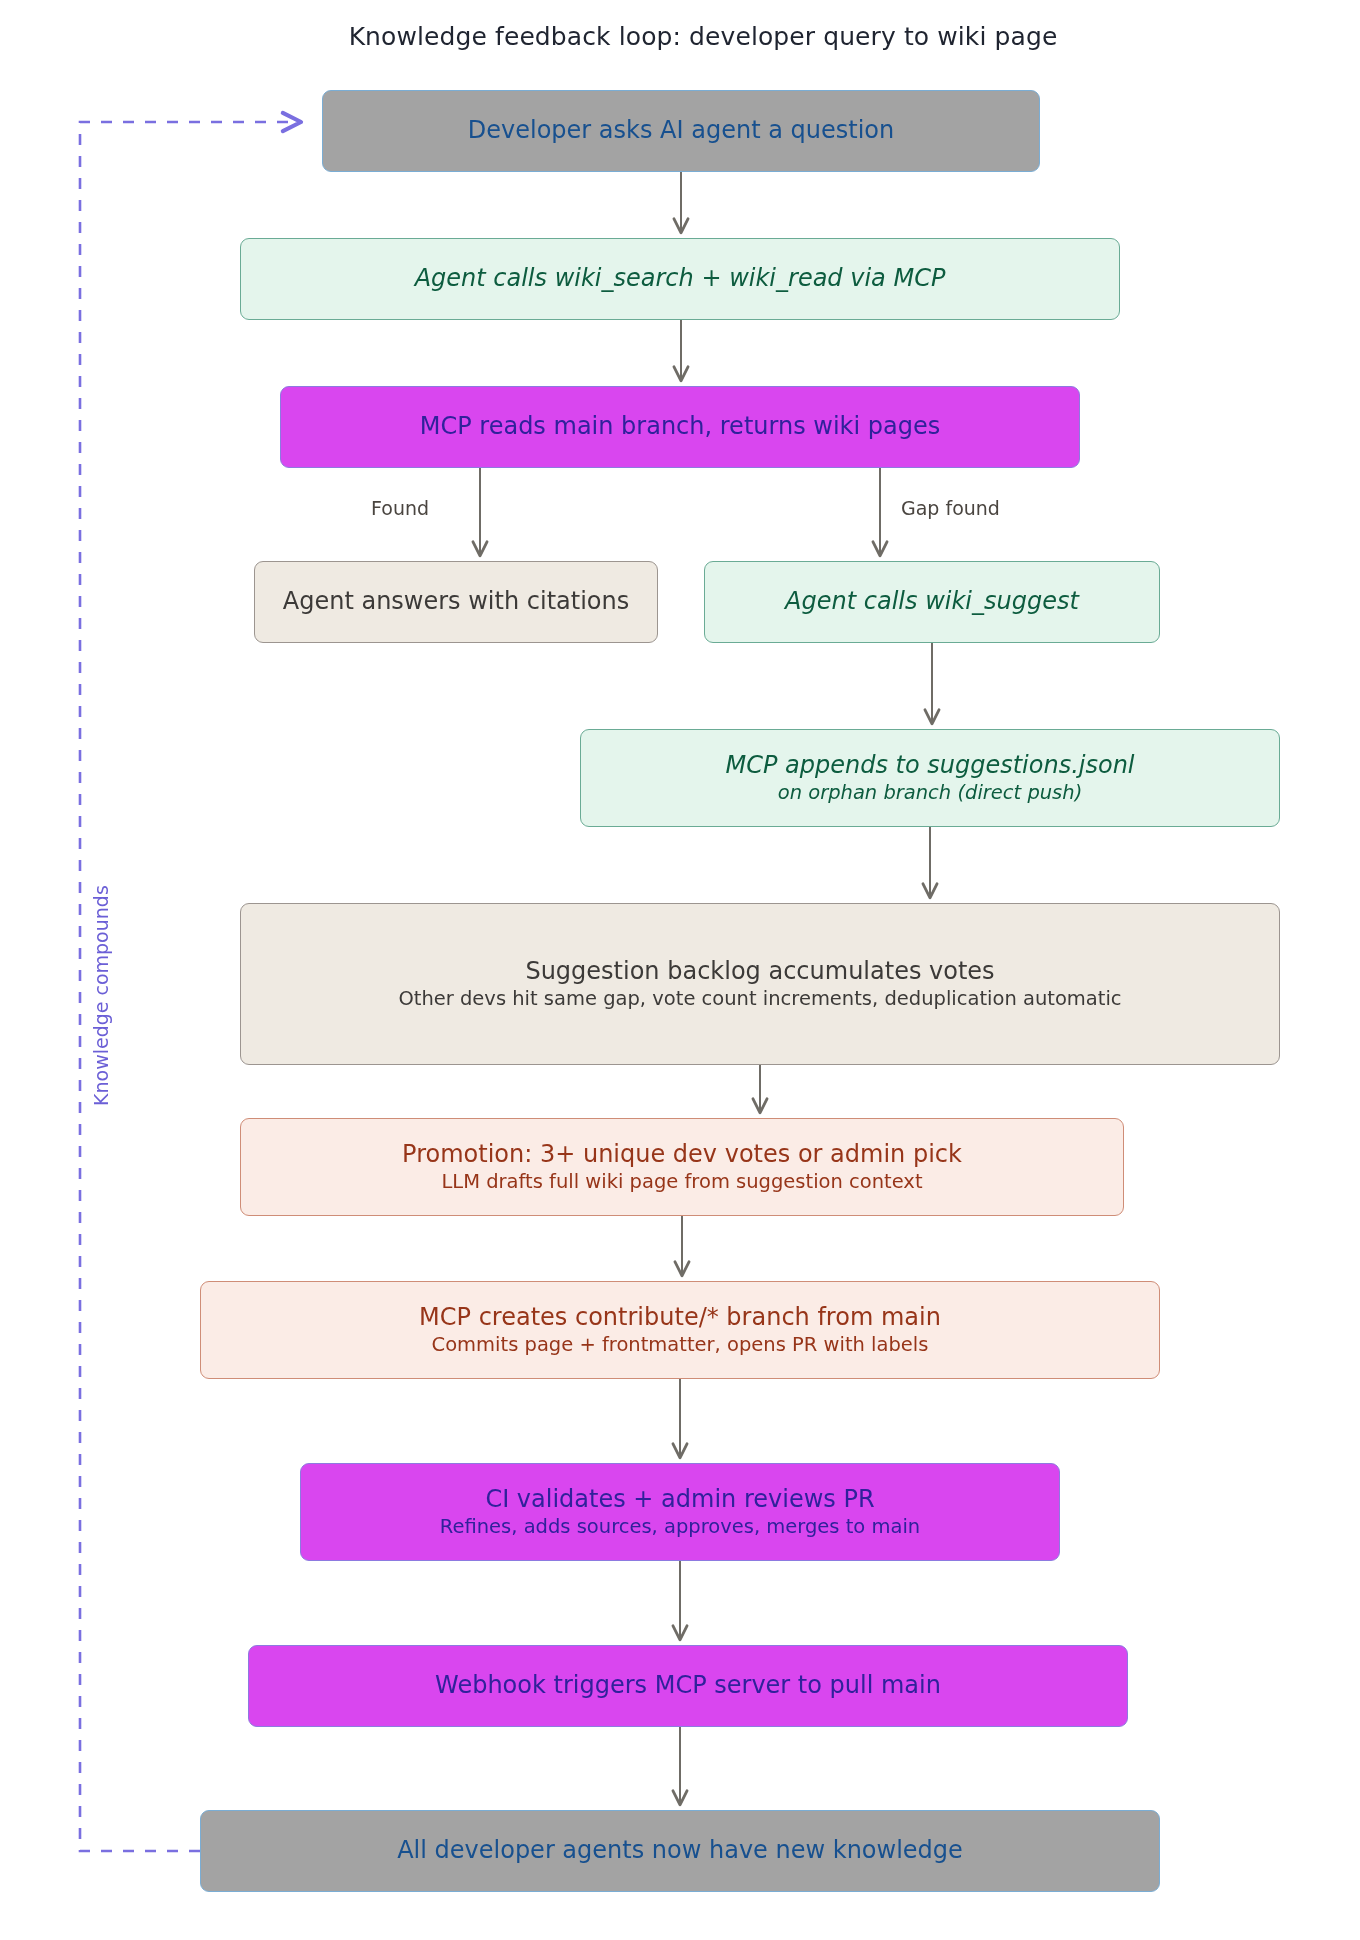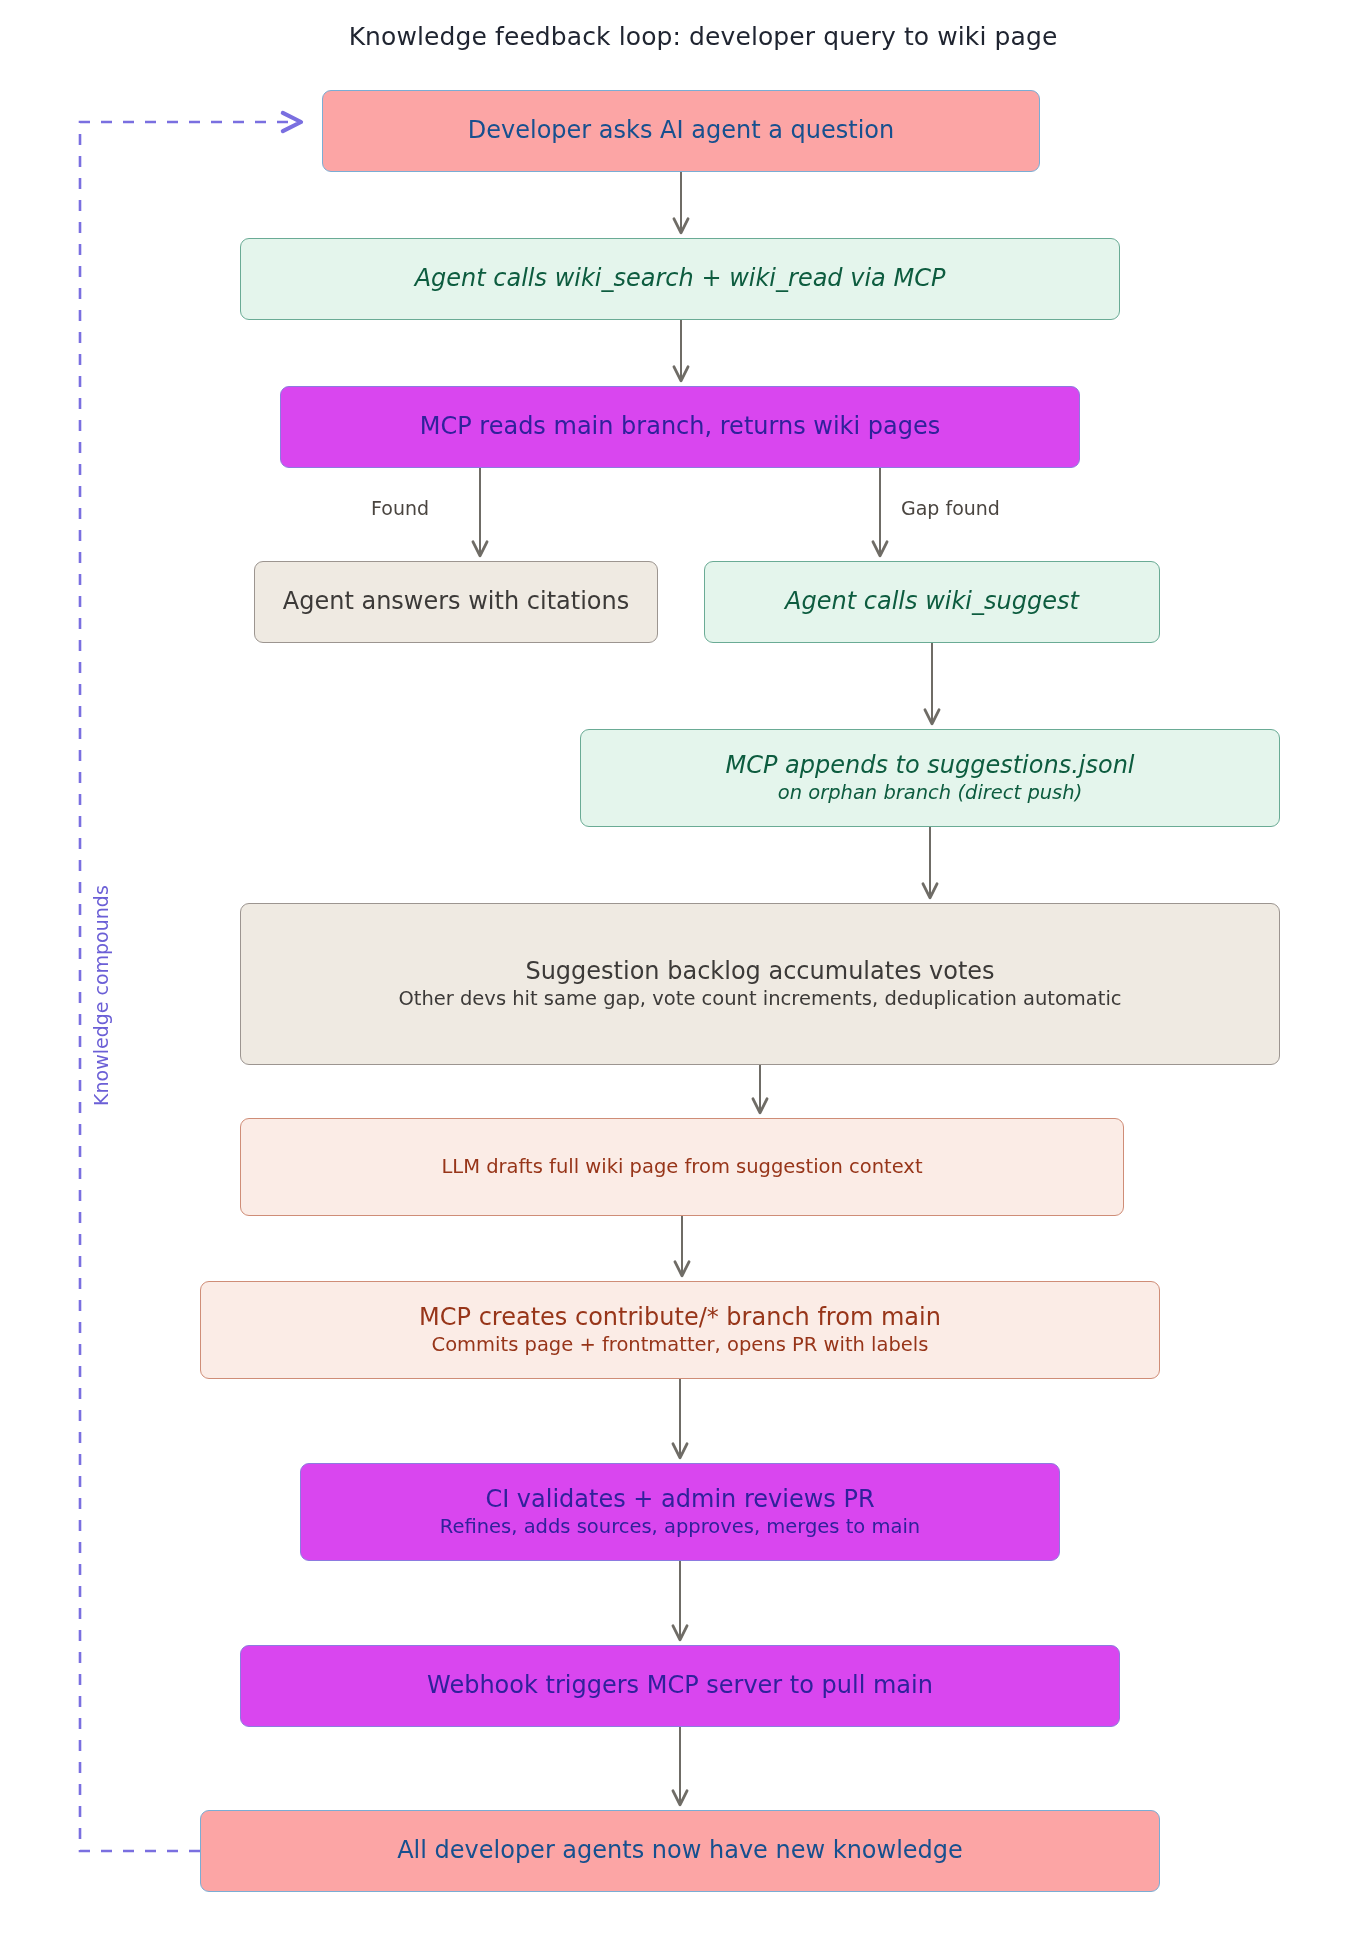--- a/index.html
+++ b/index.html
@@ -54,21 +54,21 @@
     line-height: 1.22;
     white-space: nowrap;
   }
   .node .line2 {
     font-size: 19.5px;
     line-height: 1.25;
     white-space: nowrap;
     margin-top: 1px;
   }
   
-  .c-blue   { background: #fca5a5; border-color: #7aadd4; }
+  .c-blue   { background: #a3a3a3; border-color: #7aadd4; }
   .c-blue   .line1, .c-blue .line2   { color: #17508f; }
   .c-green  { background: #e4f5ec; border-color: #6aab95; font-style: italic; }
   .c-green  .line1, .c-green .line2  { color: #0d5c3f; }
   .c-purple { background: #d946ef; border-color: #8d7ae0; }
   .c-purple .line1, .c-purple .line2 { color: #30219b; }
   .c-beige  { background: #efeae2; border-color: #9c9590; }
   .c-beige  .line1, .c-beige .line2  { color: #3c3a38; }
   .c-red    { background: #fbece6; border-color: #cf8d77; }
   .c-red    .line1, .c-red .line2    { color: #973519; }
 
@@ -149,34 +149,35 @@
     <div class="line1">MCP appends to suggestions.jsonl</div>
     <div class="line2">on orphan branch (direct push)</div>
   </div>
 
   <div class="node c-beige" style="left:240px; top:903px; width:1040px; height:162px;">
     <div class="line1">Suggestion backlog accumulates votes</div>
     <div class="line2">Other devs hit same gap, vote count increments, deduplication automatic</div>
   </div>
 
   <div class="node c-red" style="left:240px; top:1118px; width:884px; height:98px;">
+    <div class="line1">Promotion: 3+ unique dev votes or admin pick</div>
     <div class="line2">LLM drafts full wiki page from suggestion context</div>
   </div>
 
   <div class="node c-red" style="left:200px; top:1281px; width:960px; height:98px;">
     <div class="line1">MCP creates contribute/* branch from main</div>
     <div class="line2">Commits page + frontmatter, opens PR with labels</div>
   </div>
 
   <div class="node c-purple" style="left:300px; top:1463px; width:760px; height:98px;">
     <div class="line1">CI validates + admin reviews PR</div>
     <div class="line2">Refines, adds sources, approves, merges to main</div>
   </div>
 
-  <div class="node c-purple" style="left:240px; top:1645px; width:880px; height:82px;">
+  <div class="node c-purple" style="left:248px; top:1645px; width:880px; height:82px;">
     <div class="line1">Webhook triggers MCP server to pull main</div>
   </div>
 
   <div class="node c-blue" style="left:200px; top:1810px; width:960px; height:82px;">
     <div class="line1">All developer agents now have new knowledge</div>
   </div>
 
   <div class="edge-label" style="left:368px; top:497px;">Found</div>
   <div class="edge-label" style="left:898px; top:497px;">Gap found</div>
 

